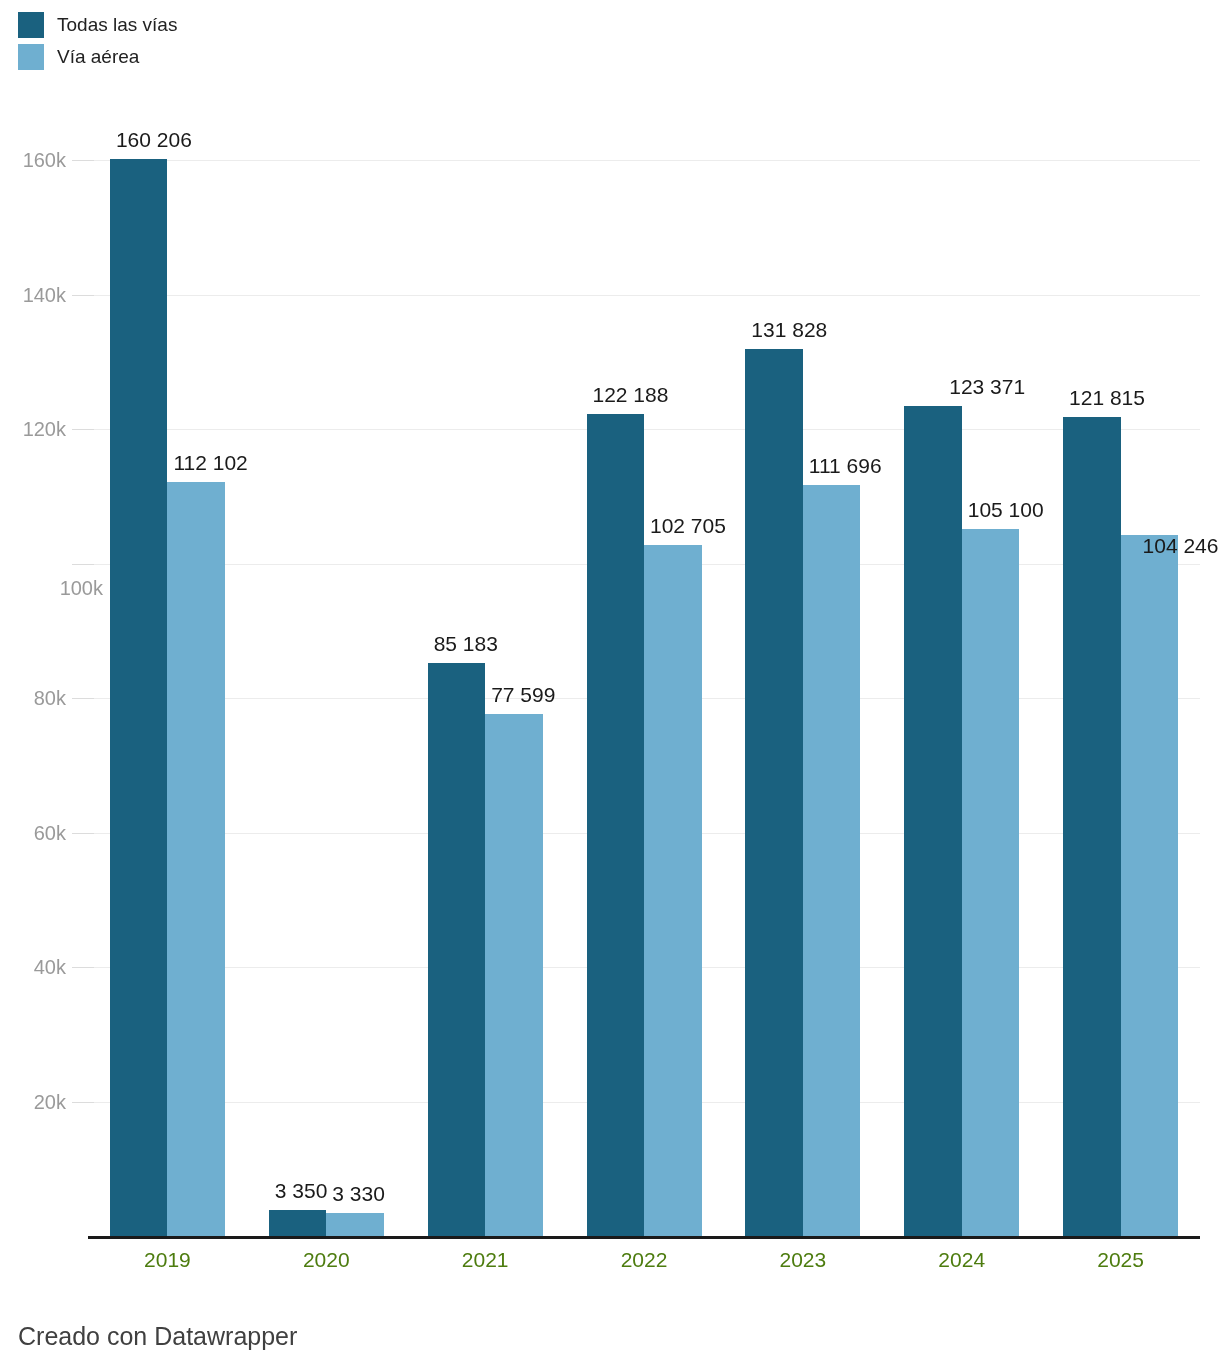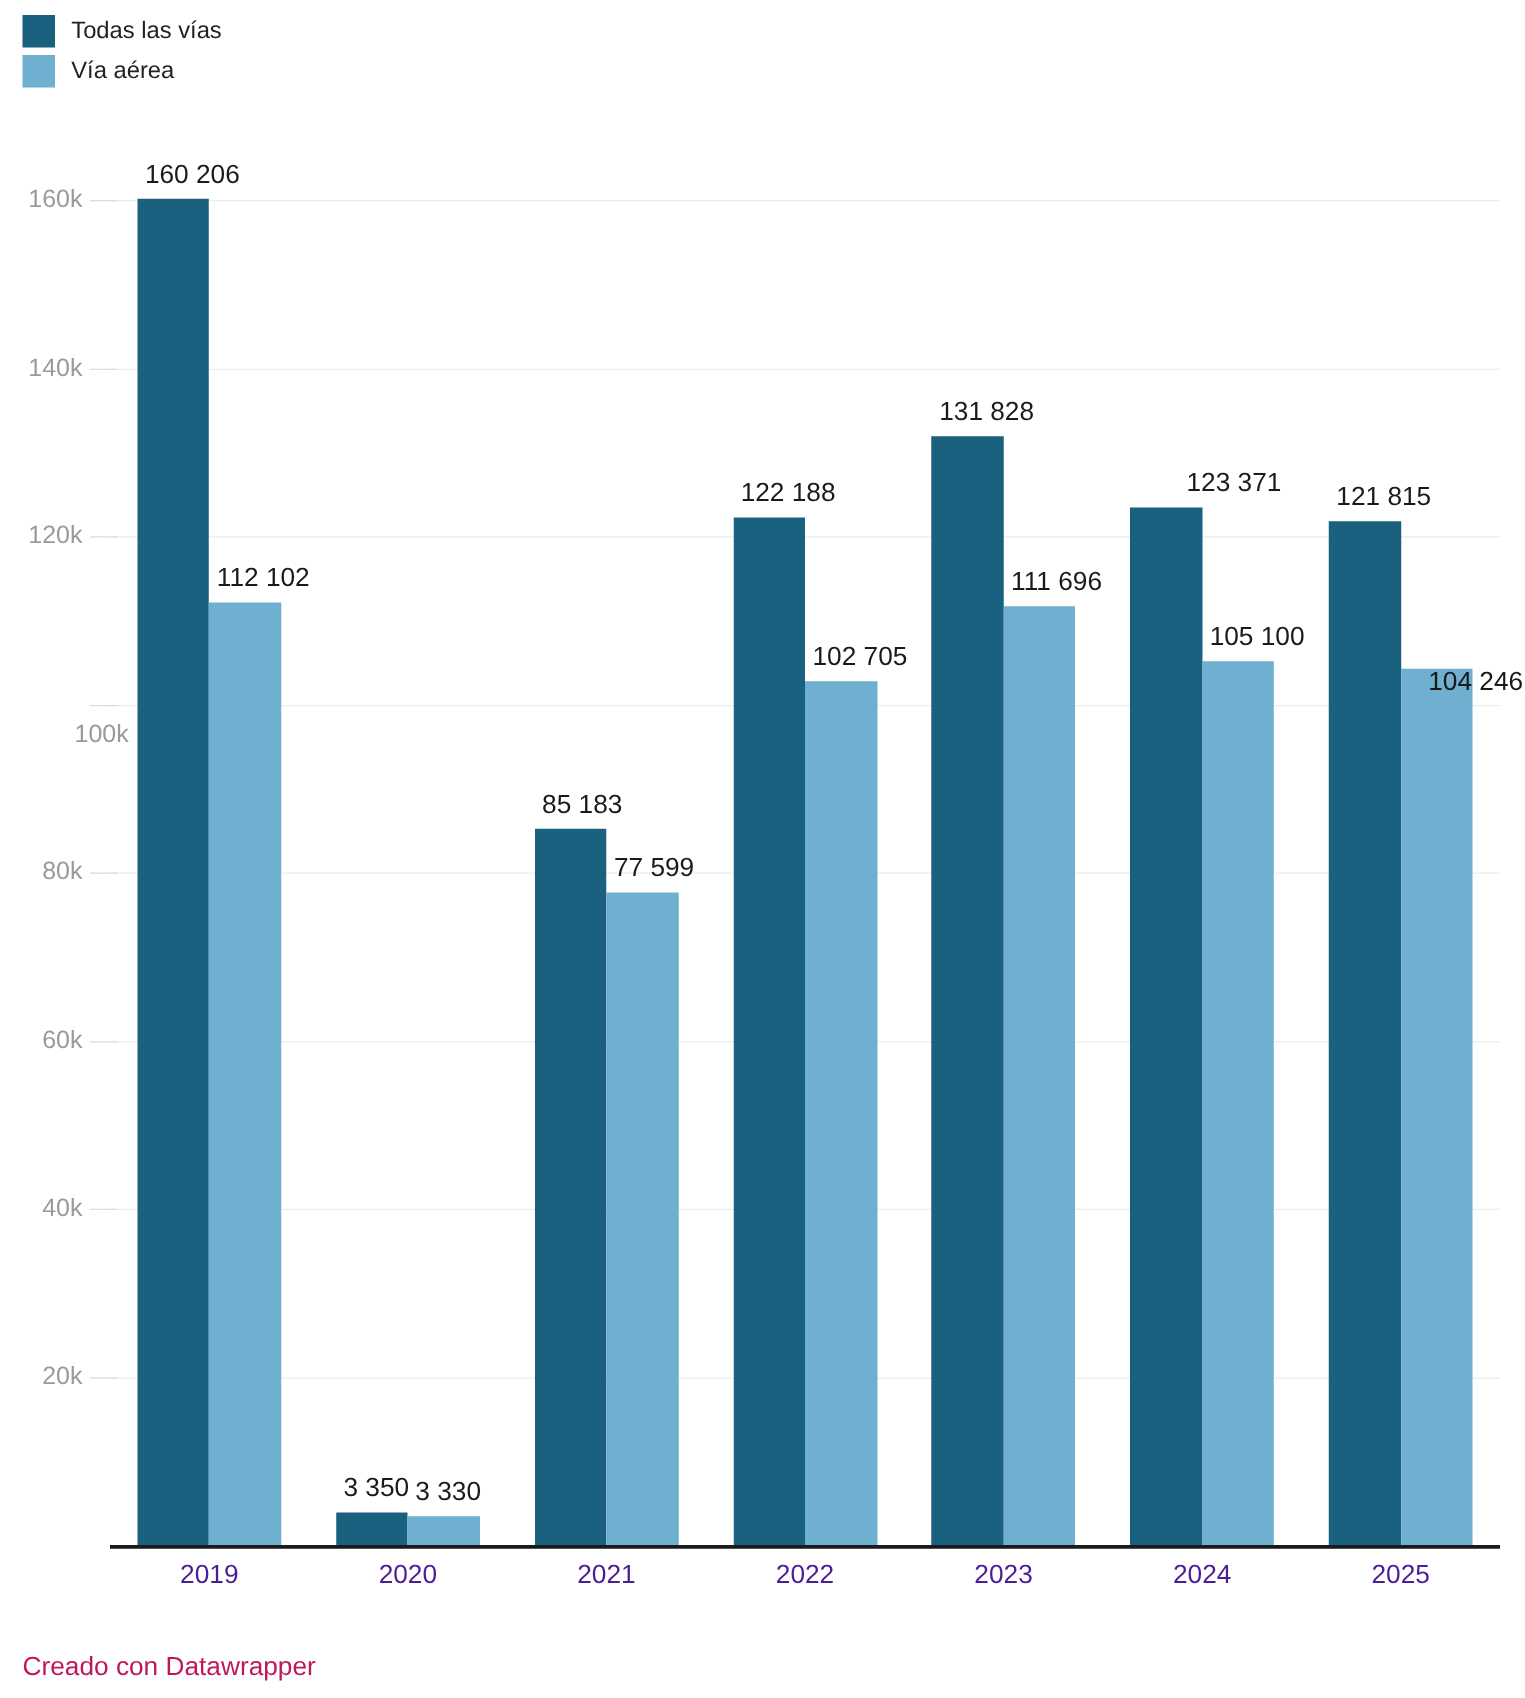--- a/index.html
+++ b/index.html
@@ -106,33 +106,33 @@
     font-size: 21px;
     color: #1a1a1a;
     white-space: nowrap;
     transform: translateY(-100%);
   }
 
   .x-tick-label {
     position: absolute;
     top: 1248px;
     font-size: 21px;
-    color: #4c1d95;
+    color: #4d7c0f;
     text-align: right;
     white-space: nowrap;
     transform: translateX(-50%);
   }
 
   
   #footer {
     position: absolute;
     left: 18px;
     top: 1322px;
-    font-size: 21px;
-    color: #be185d;
+    font-size: 25px;
+    color: #404040;
     white-space: nowrap;
   }
 </style>
 </head>
 <body>
 
 <div id="legend">
   <div class="legend-item">
     <span class="legend-swatch" style="background:#1a617f"></span>
     <span class="legend-label">Todas las vías</span>

